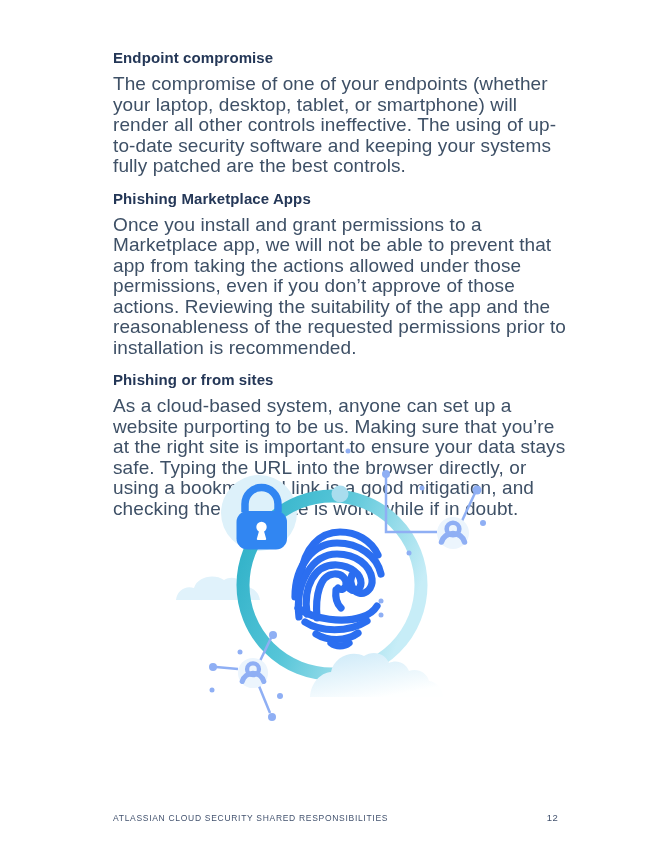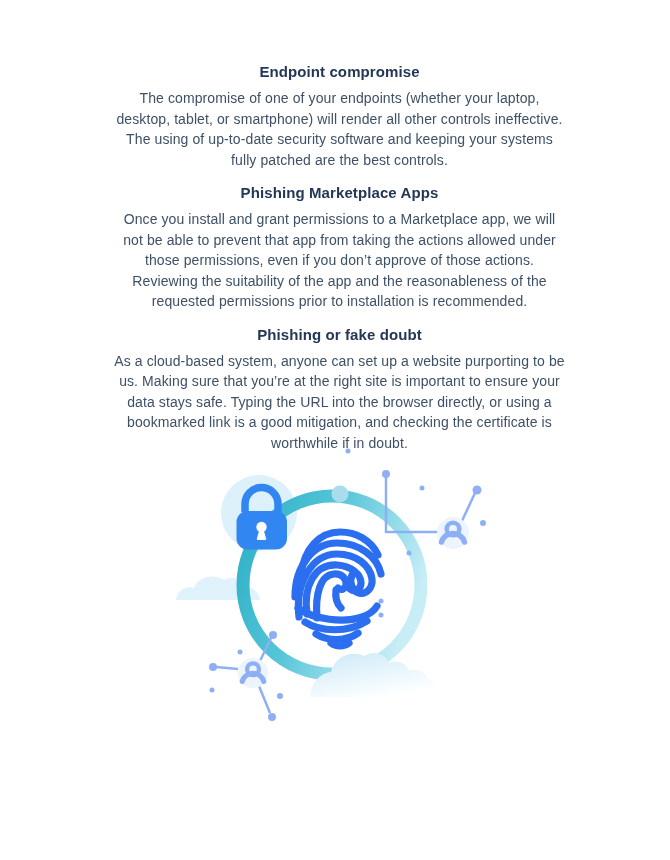--- a/index.html
+++ b/index.html
@@ -7,31 +7,31 @@
     position:relative;
     width:670px;height:860px;
     background:#ffffff;
     overflow:hidden;
     font-family:"Liberation Sans", sans-serif;
   }
   .text-col{
     position:absolute;
     left:113px;top:49px;width:453px;
   }
-  .section{margin:14px 0 13px 0;text-align:center;}
+  .section{margin:0 0 13px 0;}
   .section h3{
     margin:0 0 7px 0;
     font-size:15px;line-height:18px;
     font-weight:700;
     color:#243757;
     letter-spacing:.1px;
   }
   .section p{
     margin:0;
-    font-size:14px;line-height:20.5px;
+    font-size:19px;line-height:20.5px;
     color:#3e5066;
     letter-spacing:.1px;
   }
   .illustration{
     position:absolute;left:150px;top:437px;width:360px;height:300px;
   }
   .footer{
     position:absolute;left:113px;right:112px;top:812px;
     display:flex;justify-content:space-between;align-items:baseline;
     color:#42526e;
@@ -51,21 +51,21 @@
   <div class="text-col">
     <div class="section">
       <h3>Endpoint compromise</h3>
       <p>The compromise of one of your endpoints (whether your laptop, desktop, tablet, or smartphone) will render all other controls ineffective. The using of up-to-date security software and keeping your systems fully patched are the best controls.</p>
     </div>
     <div class="section">
       <h3>Phishing Marketplace Apps</h3>
       <p>Once you install and grant permissions to a Marketplace app, we will not be able to prevent that app from taking the actions allowed under those permissions, even if you don’t approve of those actions. Reviewing the suitability of the app and the reasonableness of the requested permissions prior to installation is recommended.</p>
     </div>
     <div class="section">
-      <h3>Phishing or fake doubt</h3>
+      <h3>Phishing or from sites</h3>
       <p>As a cloud-based system, anyone can set up a website purporting to be us. Making sure that you’re at the right site is important to ensure your data stays safe. Typing the URL into the browser directly, or using a bookmarked link is a good mitigation, and checking the certificate is worthwhile if in doubt.</p>
     </div>
   </div>
 
   <div class="illustration">
     <svg width="360" height="300" viewBox="0 0 360 300" xmlns="http://www.w3.org/2000/svg">
       <defs>
         <linearGradient id="ringGrad" x1="0" y1="0.1" x2="1" y2="0.5">
           <stop offset="0" stop-color="#2EB0C7"></stop>
           <stop offset="0.45" stop-color="#55C5D8"></stop>
@@ -139,14 +139,18 @@
         <path d="M 6,81 C 22,93 52,96 70,90 C 76,88 82,84 85,79"></path>
         <path d="M 13,95 C 28,105 56,106 75,94"></path>
         <path d="M 24,107 C 35,114 54,115 66,106"></path>
         <path d="M 39,116 C 44,120 52,120 57,116"></path>
       </g>
 
       <path d="M 160,260 C 161,246 170,236 181,235 C 184,220 201,213 214,219 C 223,213 235,216 239,226 C 247,222 256,226 259,234 C 268,231 277,236 279,244 C 287,245 292,251 293,260 Z" fill="url(#cloudGrad)"></path>
     </svg>
   </div>
 
+  <div class="footer">
+    <span class="doc-title">ATLASSIAN CLOUD SECURITY SHARED RESPONSIBILITIES</span>
+    <span class="page-num">12</span>
+  </div>
 
 </div>
 
 </body></html>

